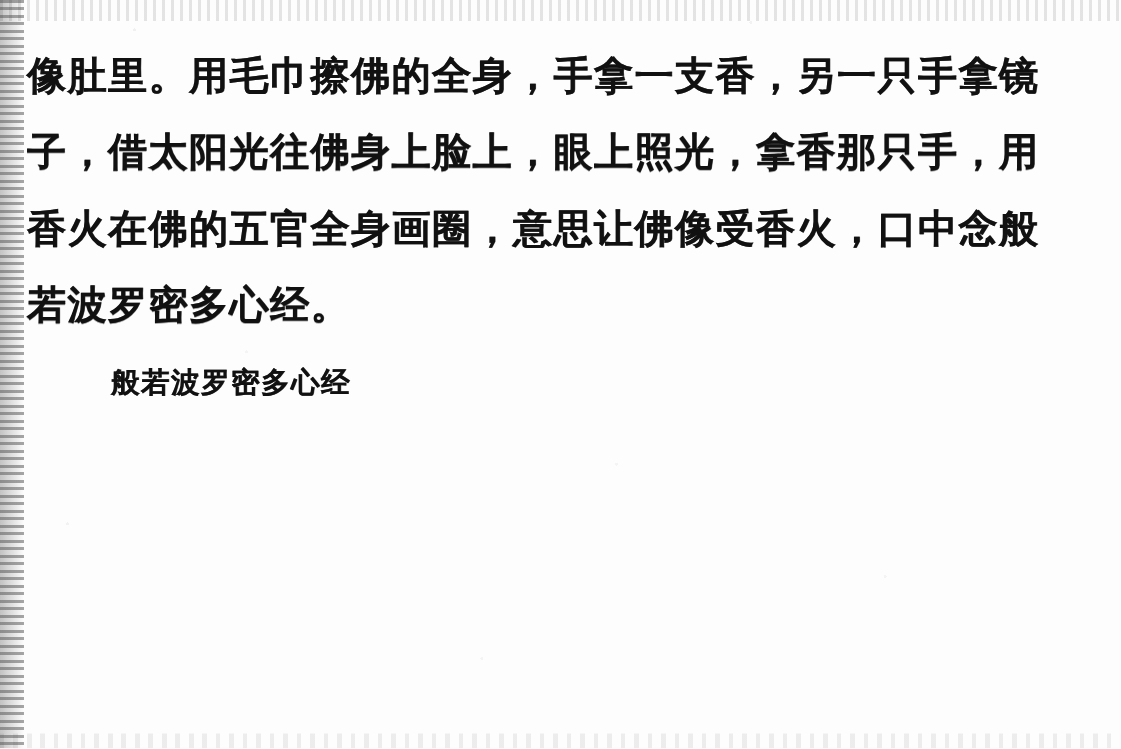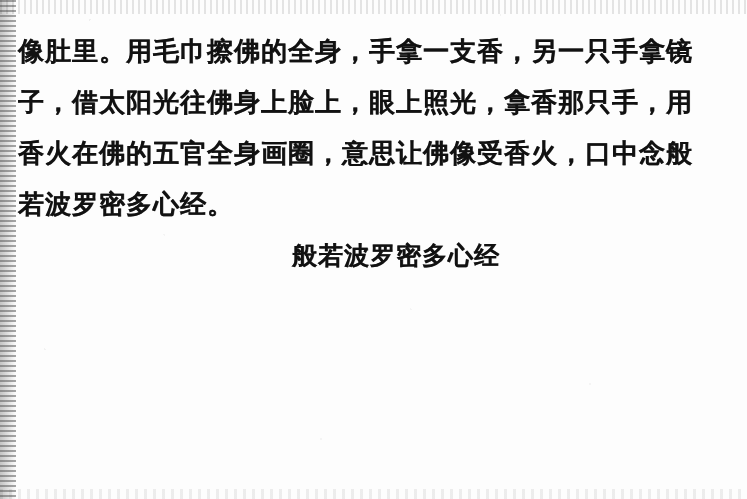--- a/index.html
+++ b/index.html
@@ -112,22 +112,21 @@
     text-shadow: 0.4px 0 0 rgba(0,0,0,0.55), 0 0.4px 0 rgba(0,0,0,0.35);
     word-break: break-all;
   }
 
   .para.indent-1 {
     text-indent: 52px;
   }
 
   .para.heading-line {
     text-indent: 56px;
-    font-size: 25px;
-    text-align: center;
+    font-size: 19px;
   }
 </style>
 </head>
 <body>
 
 <div id="page">
 
   <div class="scan-edge-left"></div>
   <div class="scan-edge-top"></div>
   <div class="scan-edge-bottom"></div>

